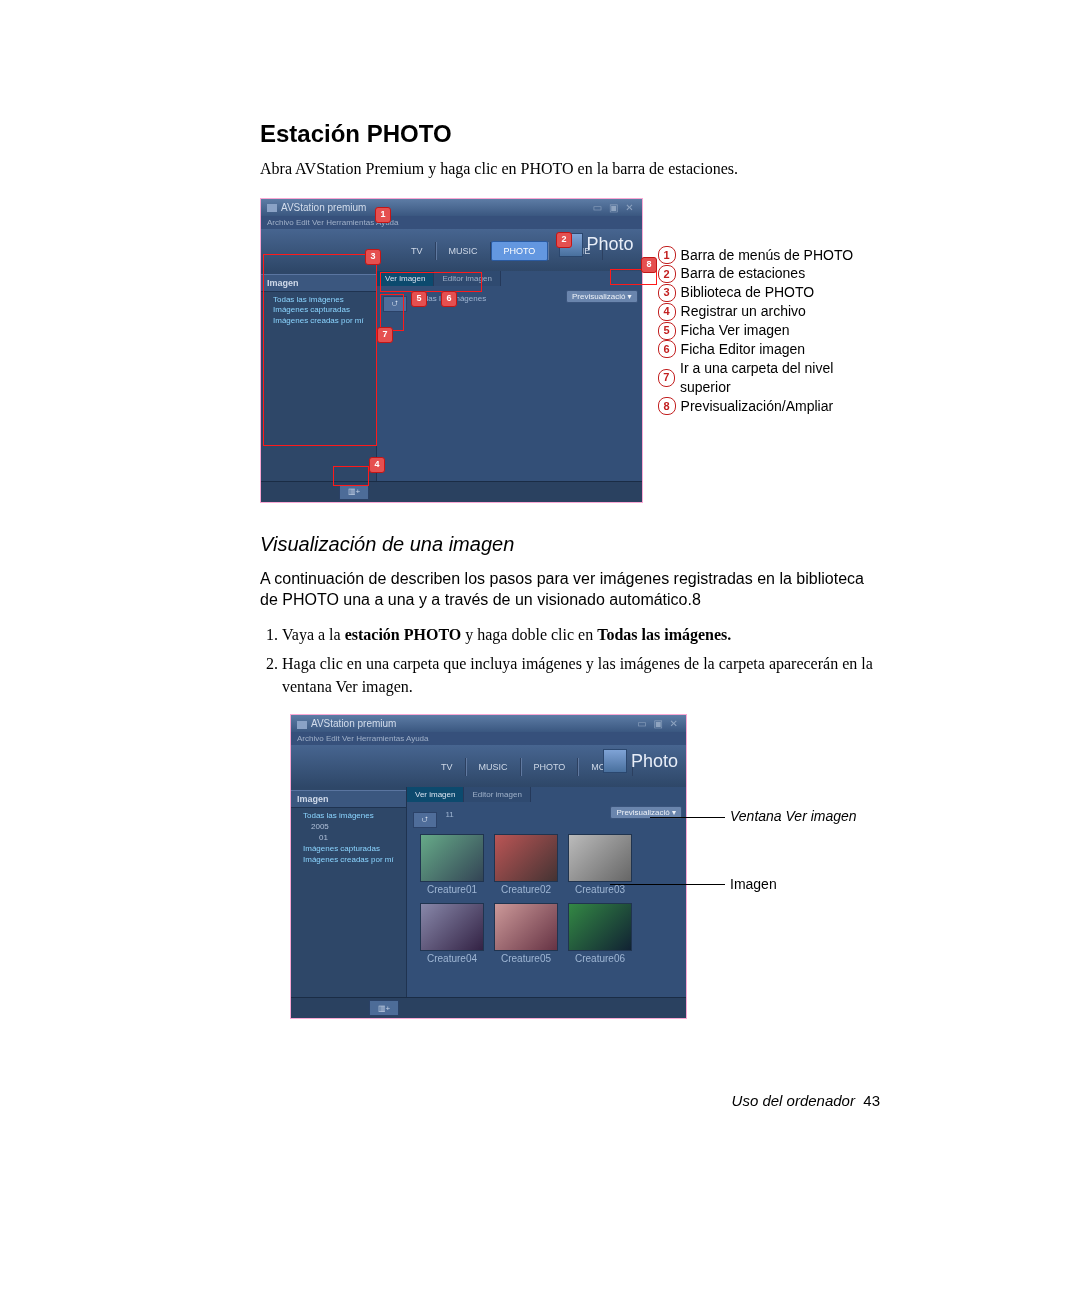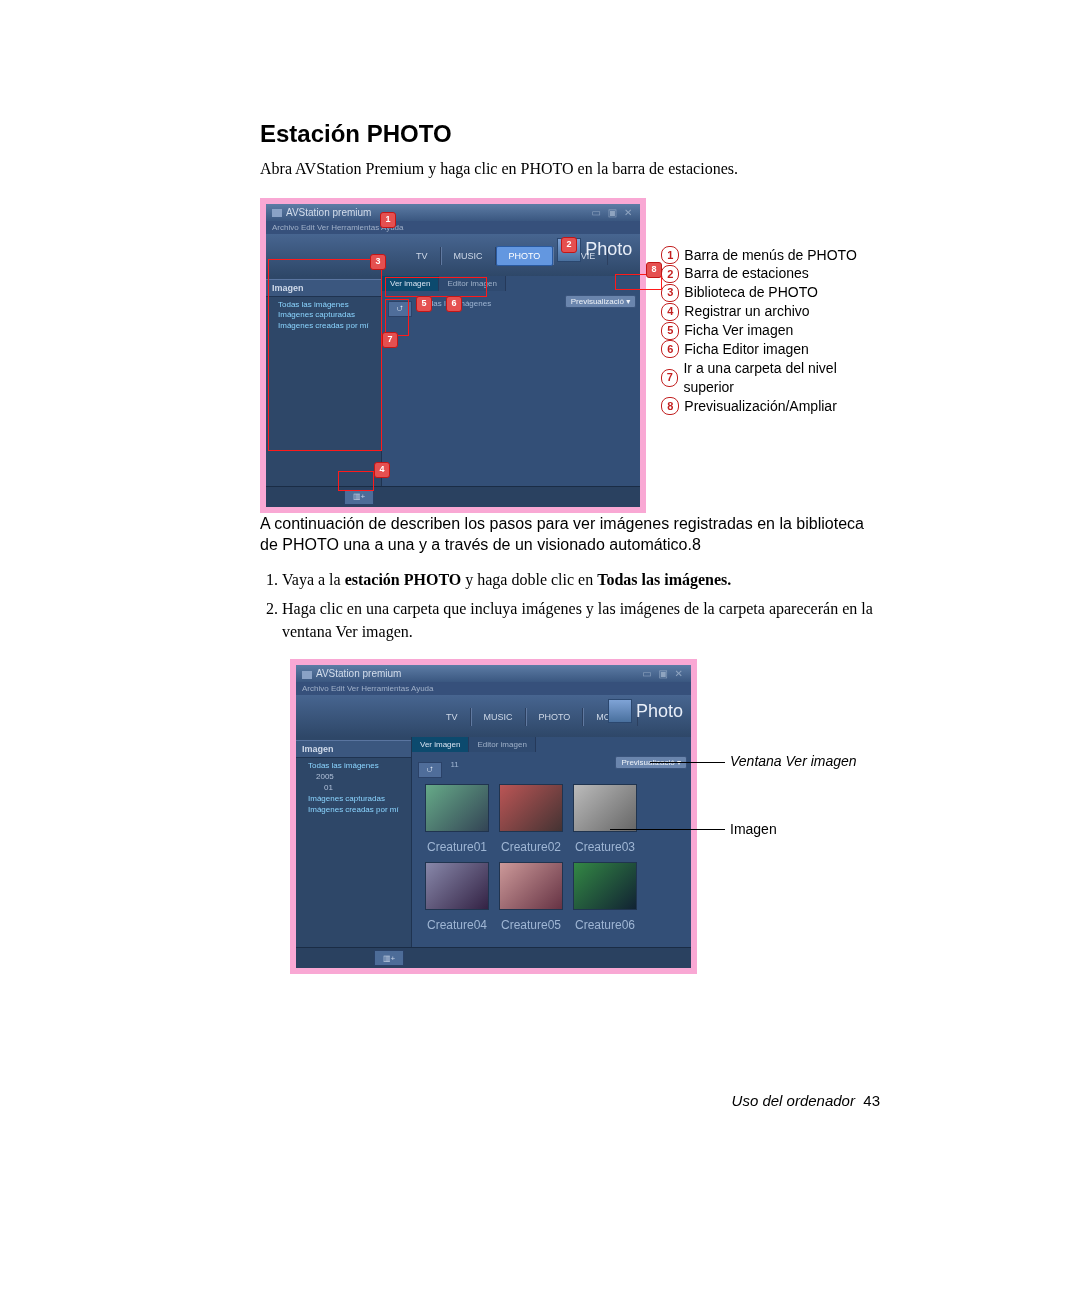--- a/index.html
+++ b/index.html
@@ -60,21 +60,21 @@
 
   
   .av-fig-row {
     display: flex;
     align-items: flex-start;
     gap: 15px;
   }
   .av-window {
     width: 395px;
     background: #2e4768;
-    border: 6px solid #f9a8d4;
+    border: 1px solid #f9a8d4;
     position: relative;
     font-family: Arial, Helvetica, sans-serif;
   }
   .av-title {
     background: linear-gradient(#5d7ca5, #3a5780);
     color: #d3ddec;
     font-size: 10px;
     padding: 3px 6px;
     display: flex;
     align-items: center;
@@ -296,23 +296,23 @@
     background: #597;
     border: 1px solid #20344f;
     background-image: linear-gradient(135deg,#6a8,#345);
   }
   .thumb-img.t2 { background-image: linear-gradient(135deg,#b55,#433); }
   .thumb-img.t3 { background-image: linear-gradient(135deg,#bbb,#666); }
   .thumb-img.t4 { background-image: linear-gradient(135deg,#88a,#324); }
   .thumb-img.t5 { background-image: linear-gradient(135deg,#c99,#634); }
   .thumb-img.t6 { background-image: linear-gradient(135deg,#384,#123); }
   .thumb-label {
-    font-size: 12px;
+    font-size: 10px;
     color: #9fb6d4;
-    margin-top: 8px;
+    margin-top: 2px;
   }
   .callout-line {
     position: absolute;
     height: 1px;
     background: #000;
   }
   .callout-label {
     position: absolute;
     font-size: 14px;
     white-space: nowrap;
@@ -417,20 +417,21 @@
           <span class="num">7</span>
           <span>Ir a una carpeta del nivel superior</span>
         </div>
       <div class="row">
           <span class="num">8</span>
           <span>Previsualización/Ampliar</span>
         </div>
     </div>
   </div>
 
+  <div class="h3-italic">Visualización de una imagen</div>
   <div class="body-text-sans">A continuación de describen los pasos para ver imágenes registradas en la biblioteca de PHOTO una a una y a través de un visionado automático.8</div>
 
   <ol class="steps">
     <li><span>Vaya a la </span><b>estación PHOTO</b><span> y haga doble clic en </span><b>Todas las imágenes.</b></li>
     <li>Haga clic en una carpeta que incluya imágenes y las imágenes de la carpeta aparecerán en la ventana Ver imagen.</li>
   </ol>
 
   <div class="rel" style="margin-top:16px; margin-left:30px; width:560px;">
     <div class="av-window rel">
       <div class="av-title">

